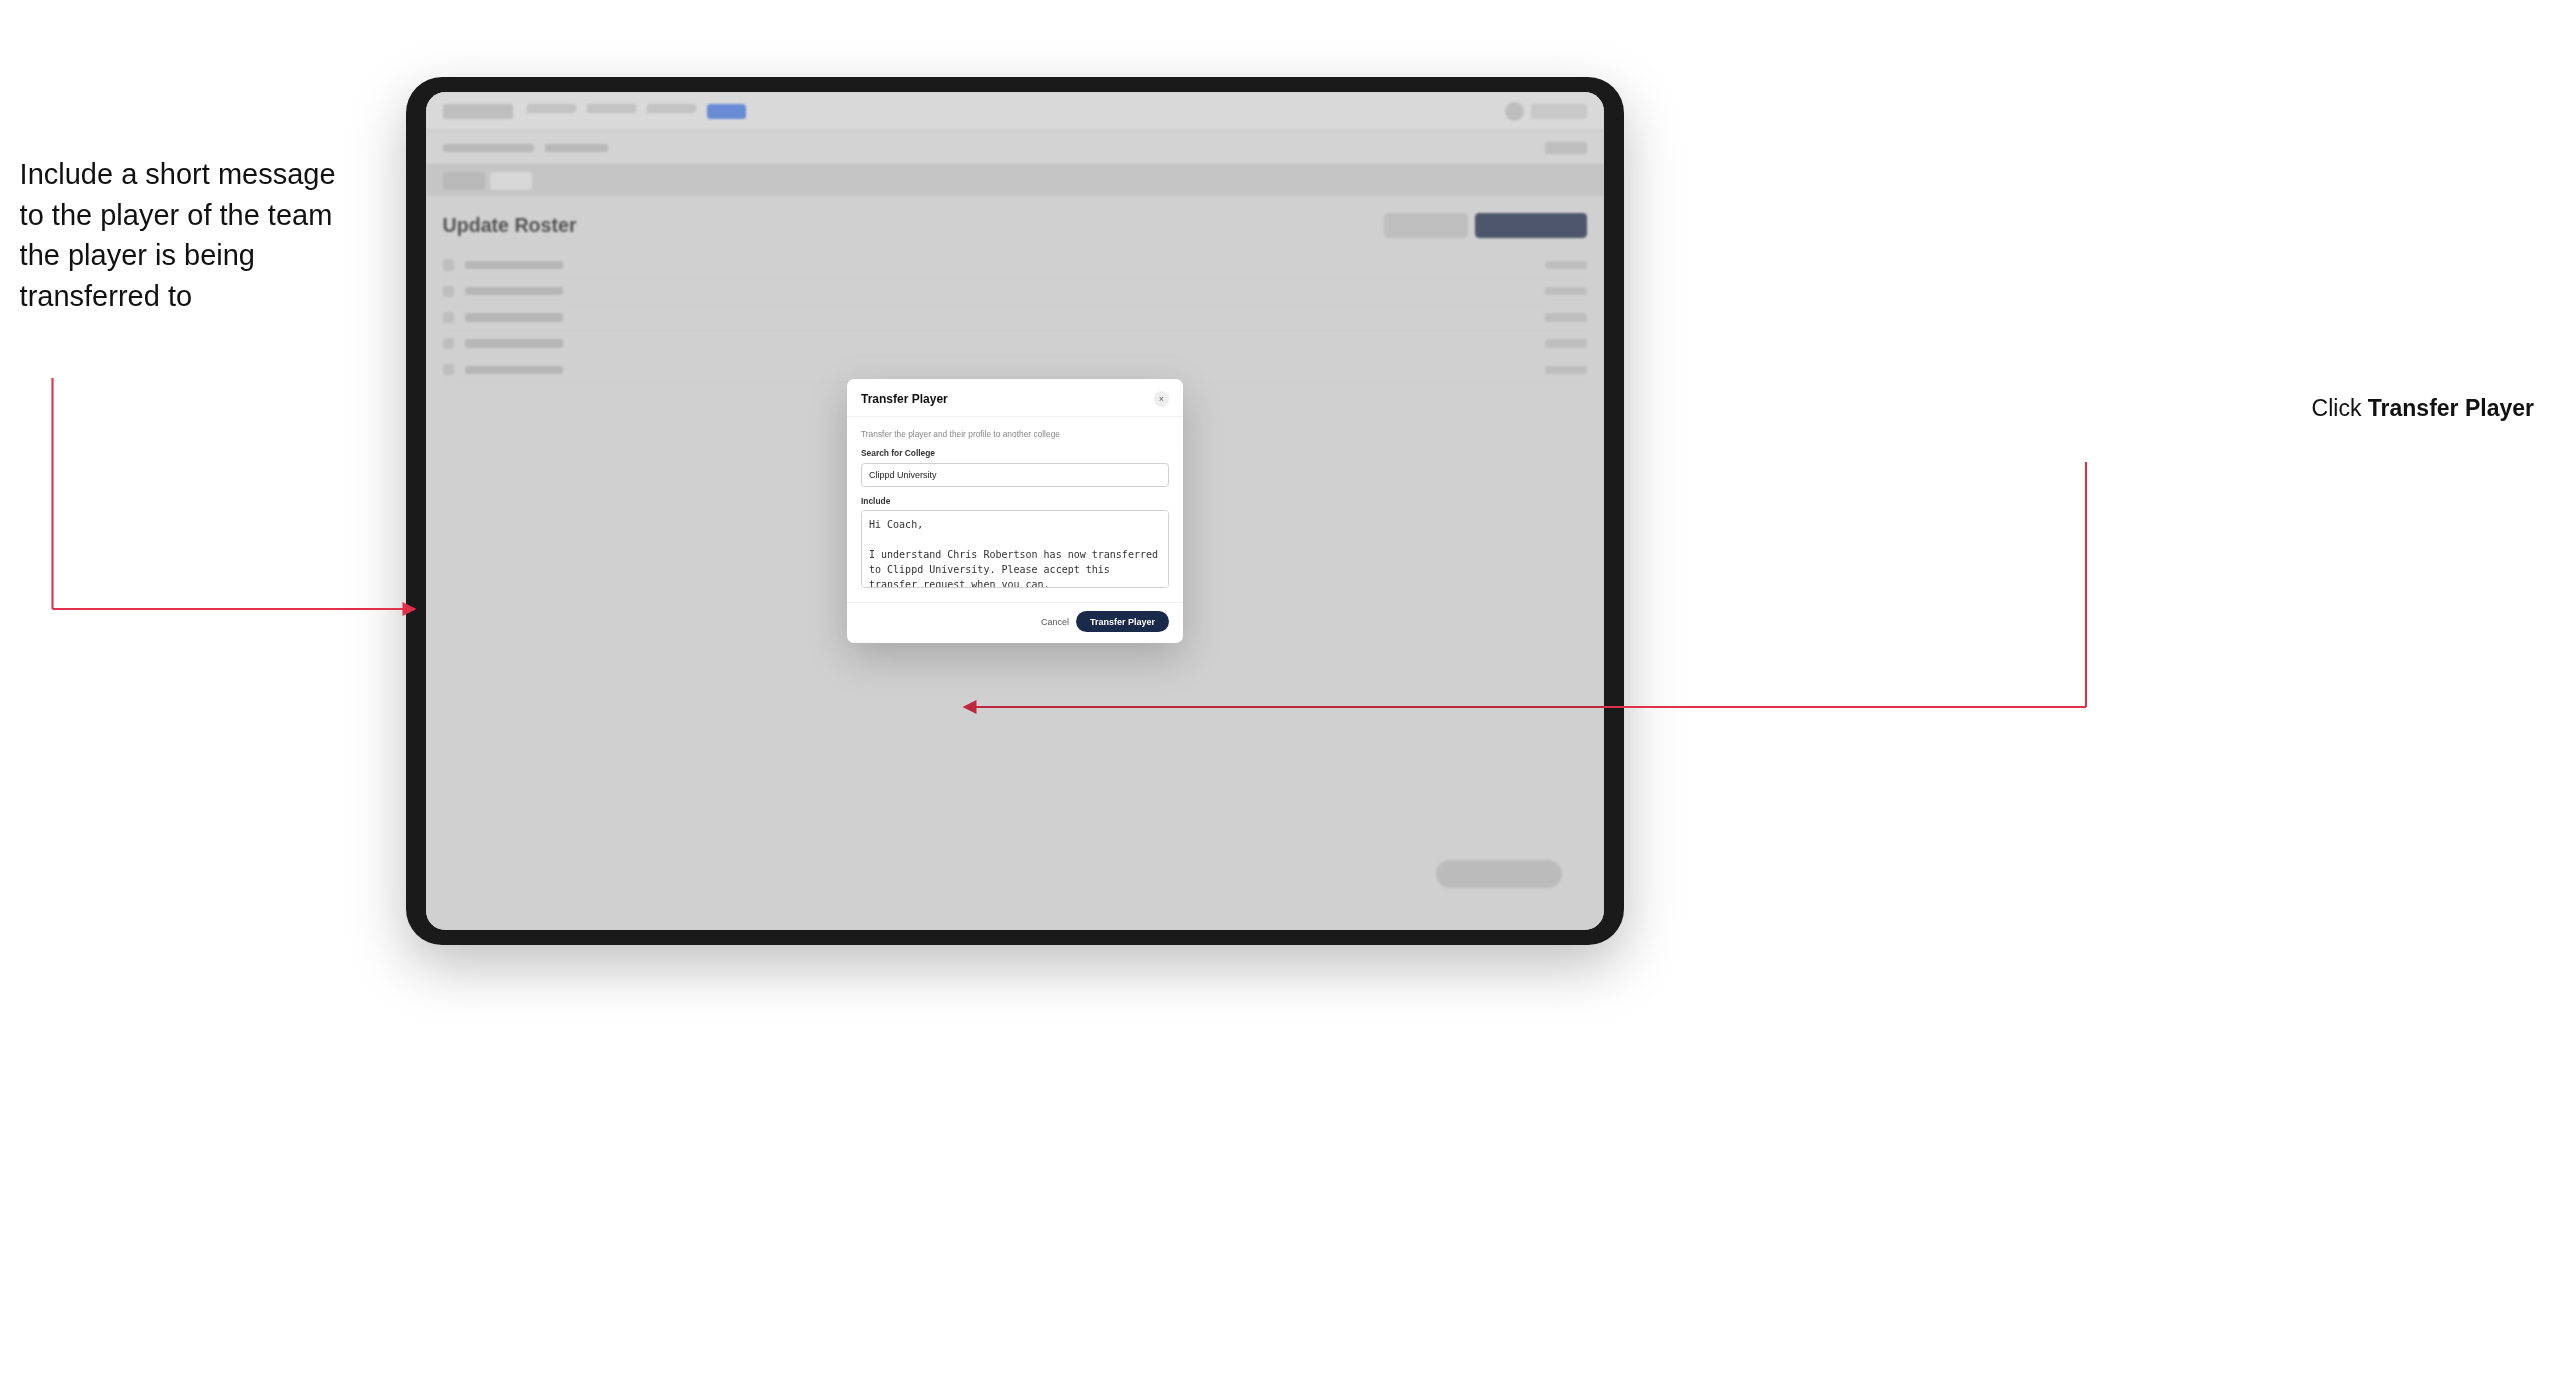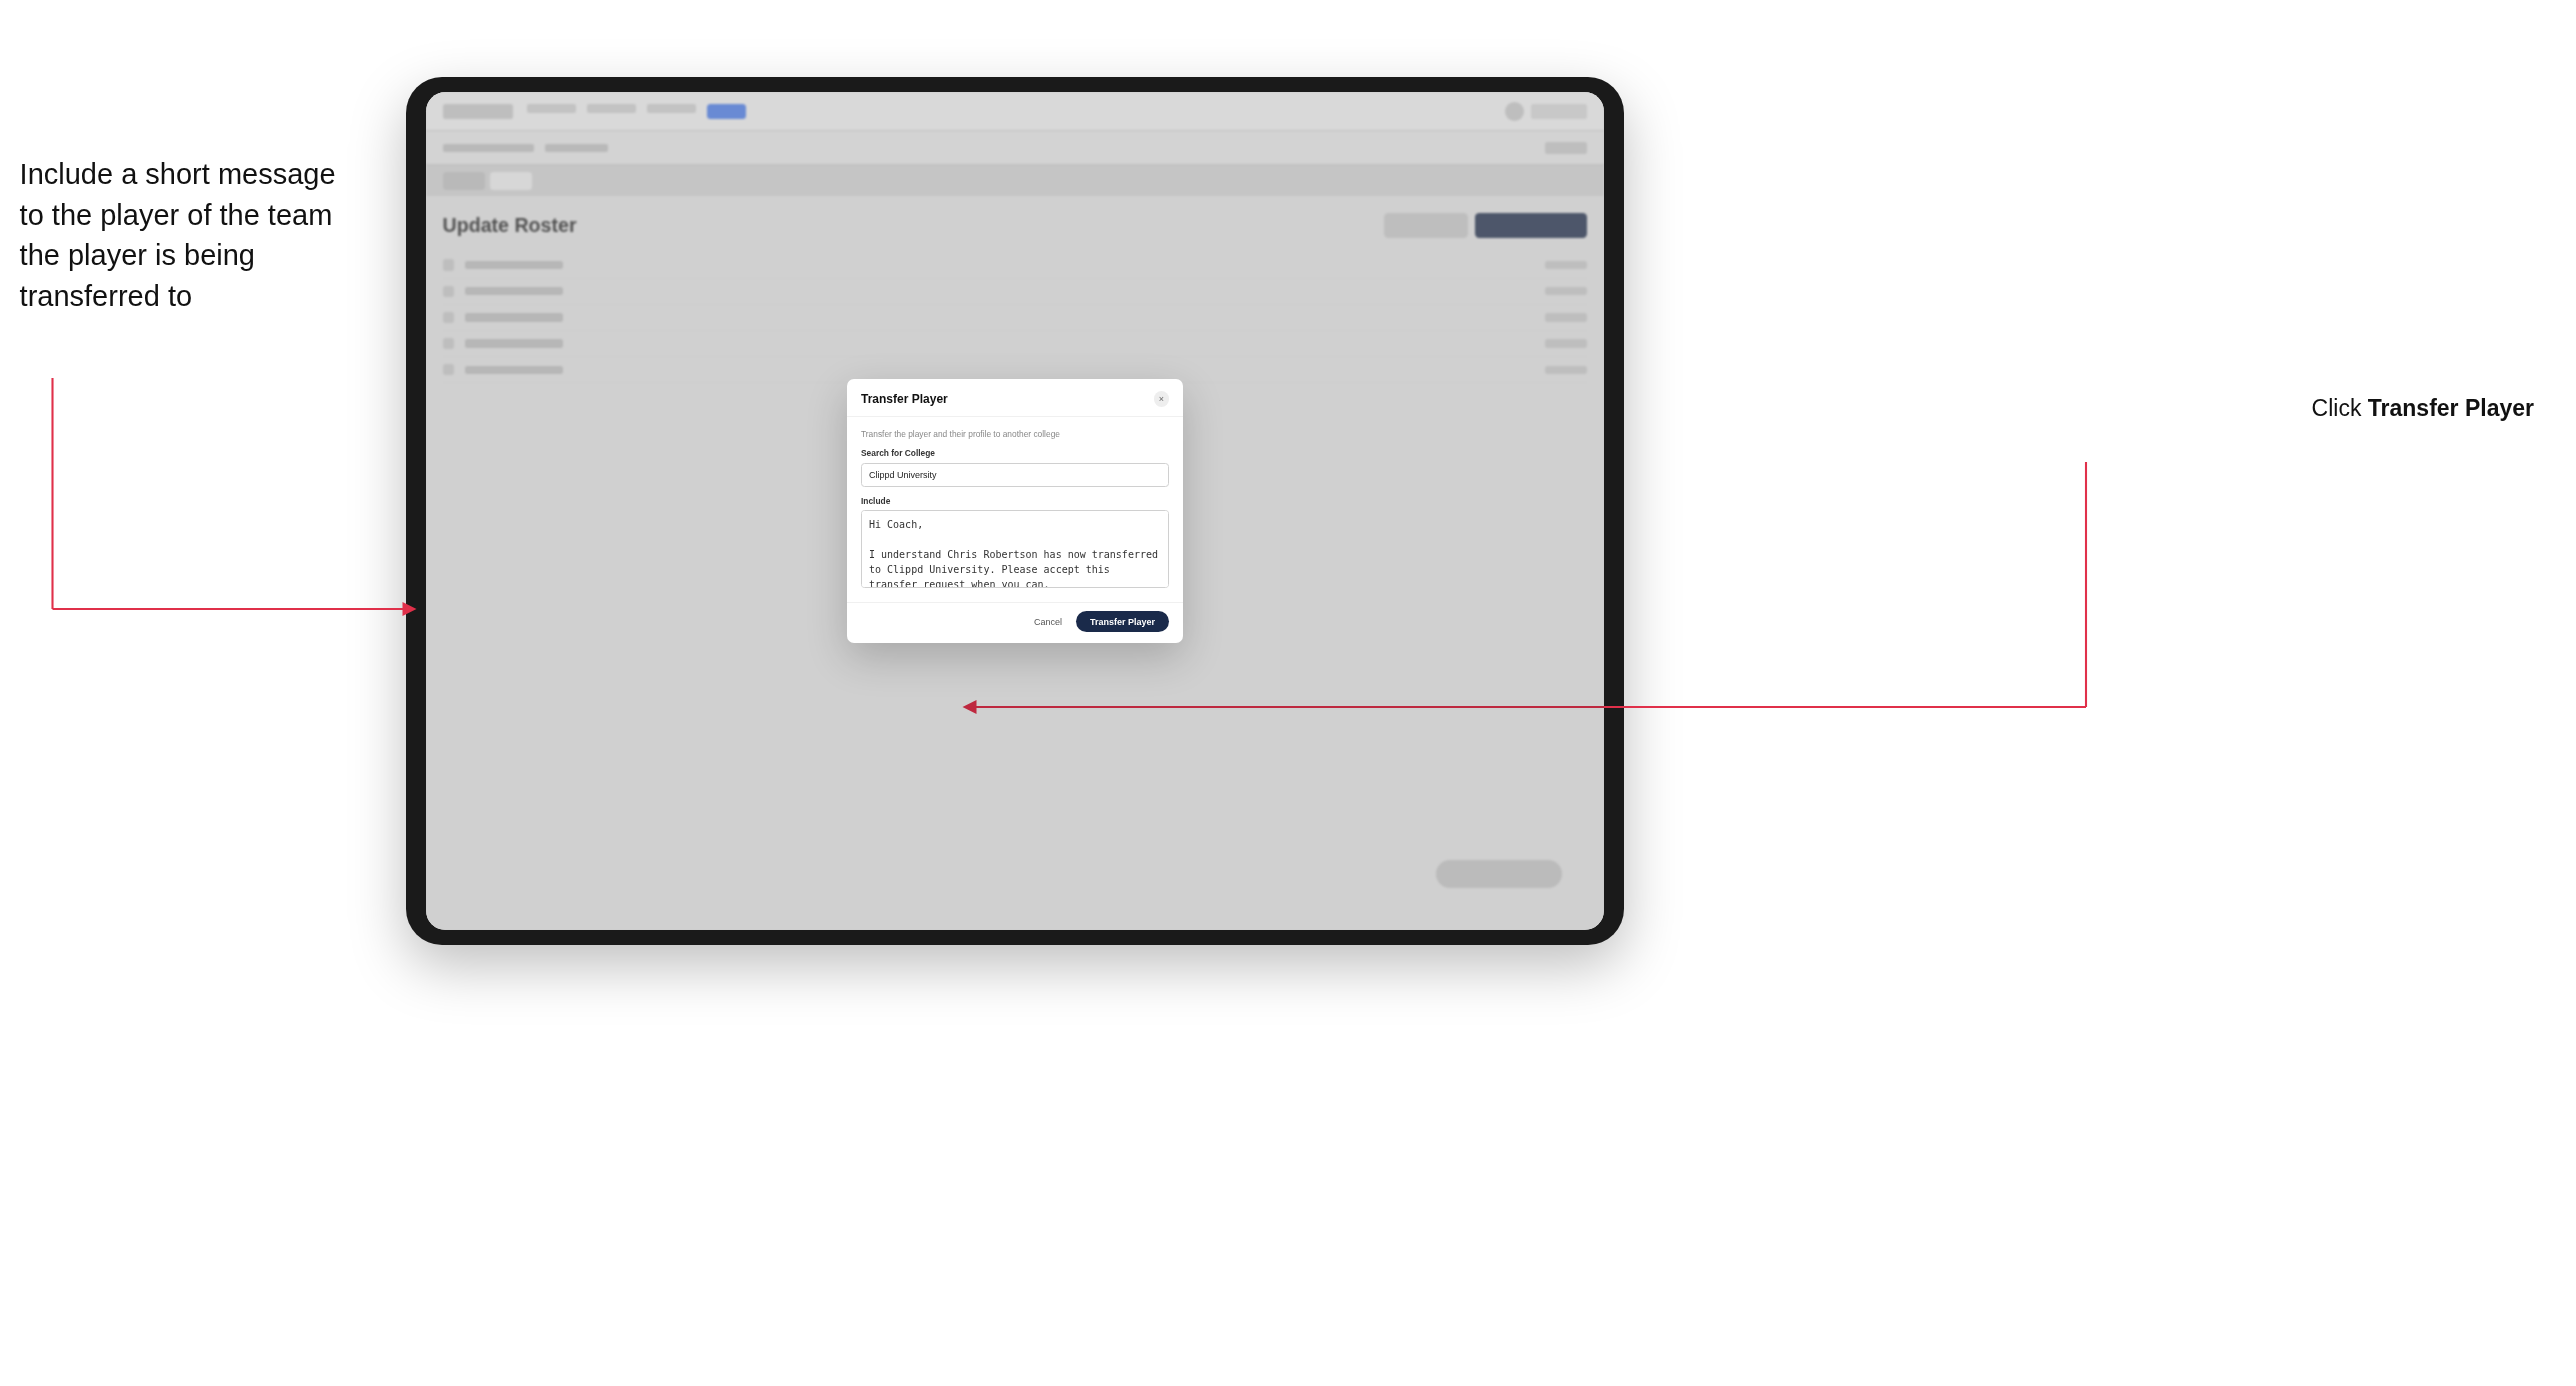--- a/index.html
+++ b/index.html
@@ -356,21 +356,21 @@
       resize: none;
       outline: none;
       line-height: 1.5;
     }
 
     .dialog-footer {
       padding: 8.4px 14px 11.2px;
       display: flex;
       align-items: center;
       justify-content: flex-end;
-      gap: 7px;
+      gap: 0;
       border-top: 0.7px solid #f0f0f0;
     }
 
     .btn-cancel {
       background: none;
       border: none;
       font-size: 9px;
       color: #555555;
       cursor: pointer;
       padding: 4.2px 7px;

